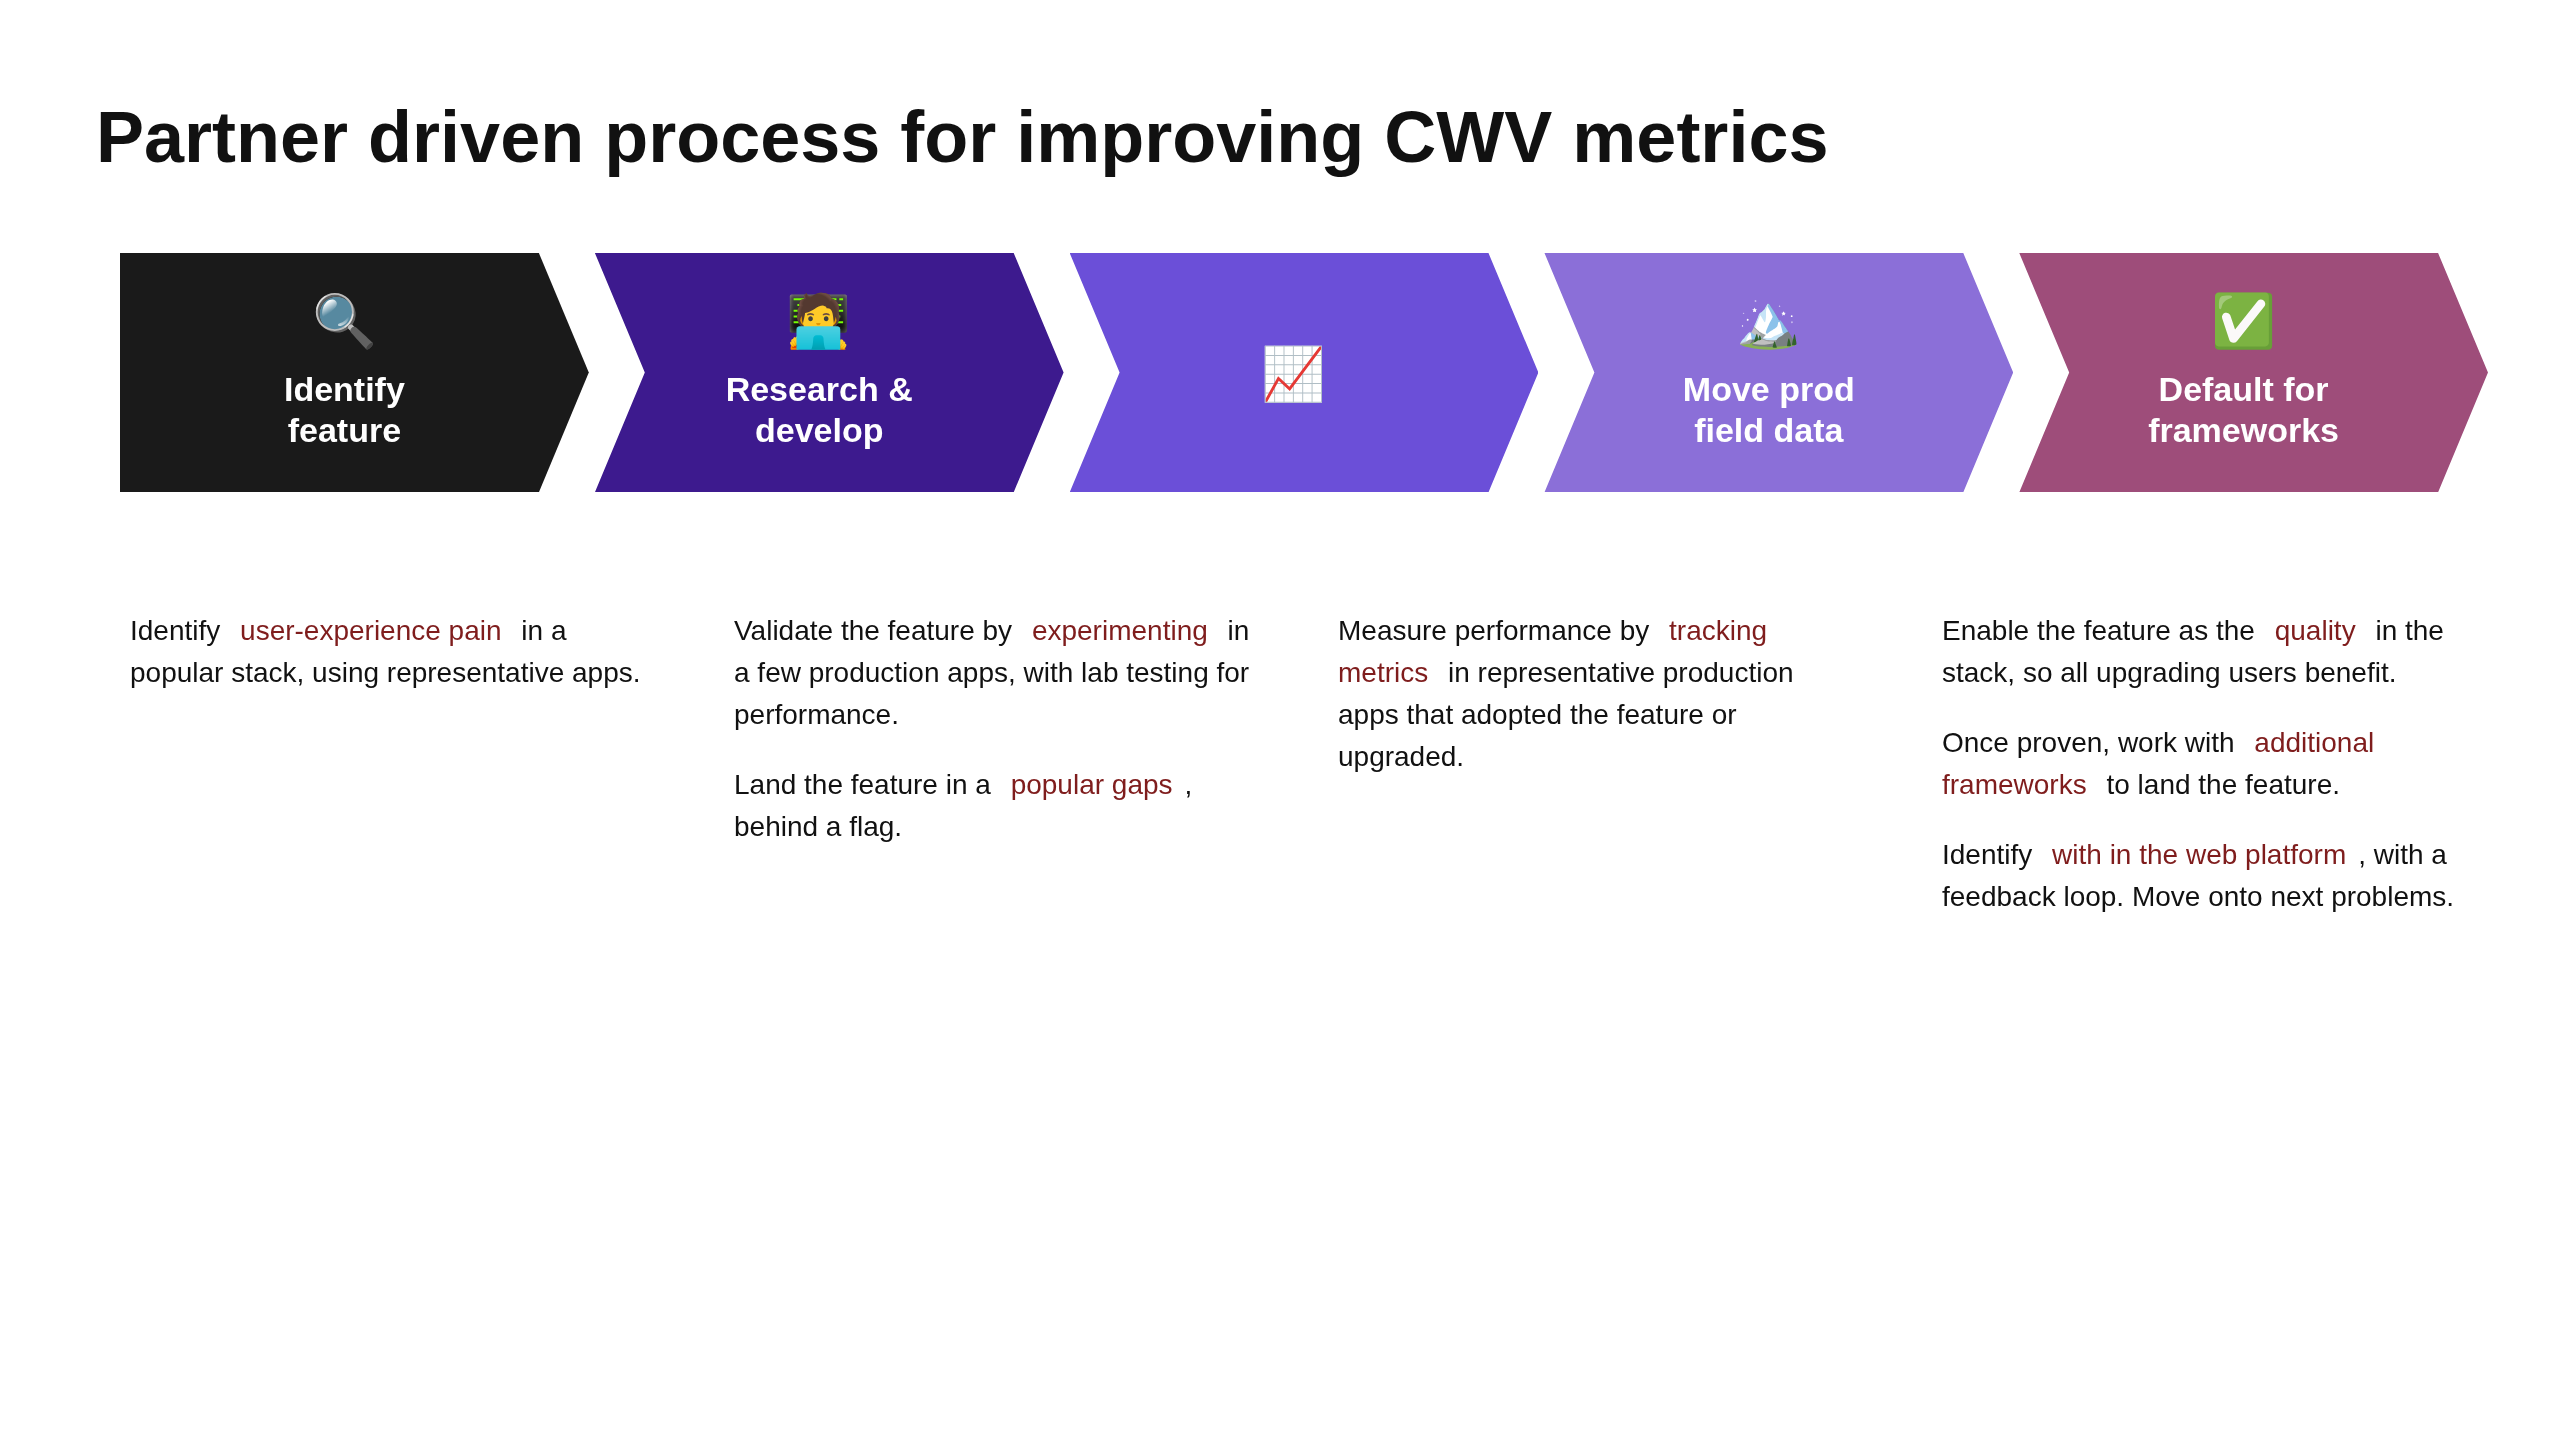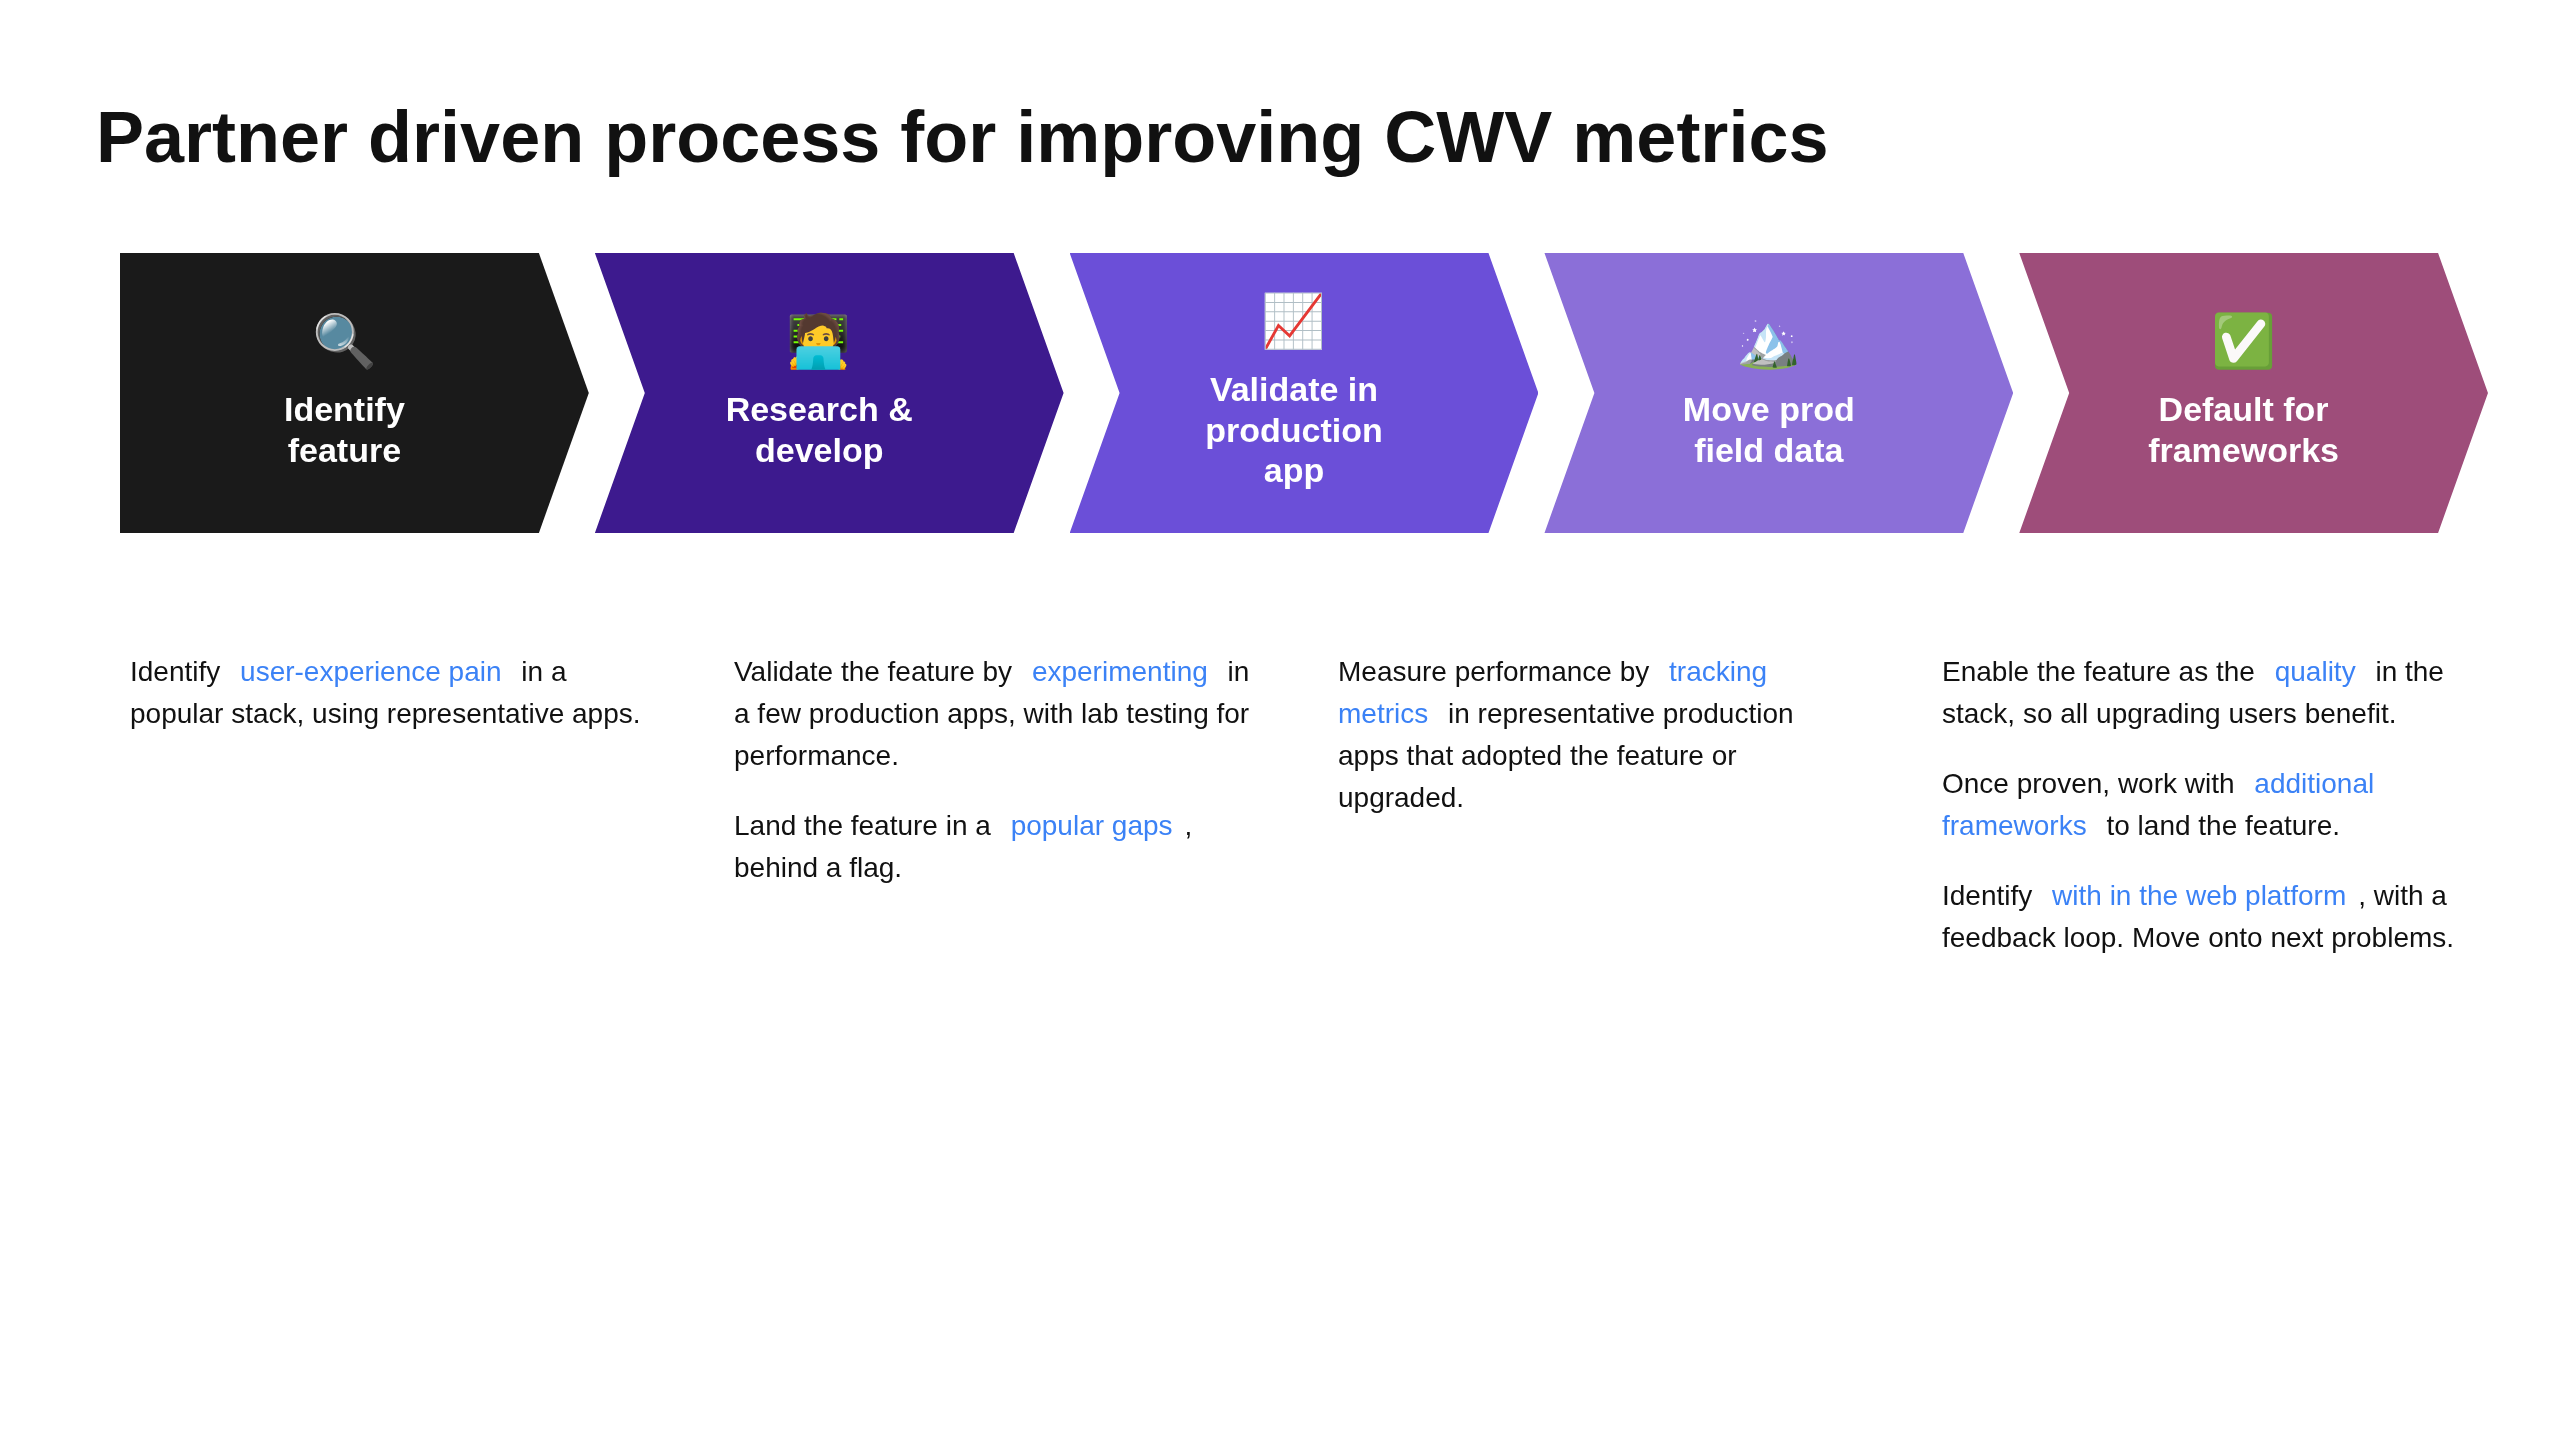--- a/index.html
+++ b/index.html
@@ -74,21 +74,21 @@
       line-height: 1.5;
       color: #111;
     }
     .content-col p {
       margin-bottom: 28px;
     }
     .content-col p:last-child {
       margin-bottom: 0;
     }
     .link {
-      color: #3b82f6;
+      color: #7f1d1d;
       text-decoration: none;
     }
   </style>
 </head>
 <body>
 
 <h1>Partner driven process for improving CWV metrics</h1>
 
 <div class="arrows-row">
 
@@ -102,21 +102,20 @@
   <div class="arrow-wrapper" style="margin-left:-30px;">
     <div class="arrow-shape arrow-purple-dark">
       <span class="emoji">🧑‍💻</span>
       <span class="label">Research &amp;<br>develop</span>
     </div>
   </div>
 
   <div class="arrow-wrapper" style="margin-left:-30px;">
     <div class="arrow-shape arrow-purple-mid">
       <span class="emoji">📈</span>
-      <span class="label">Validate in<br>production<br>app</span>
     </div>
   </div>
 
   <div class="arrow-wrapper" style="margin-left:-30px;">
     <div class="arrow-shape arrow-purple-light">
       <span class="emoji">🏔️</span>
       <span class="label">Move prod<br>field data</span>
     </div>
   </div>
 

